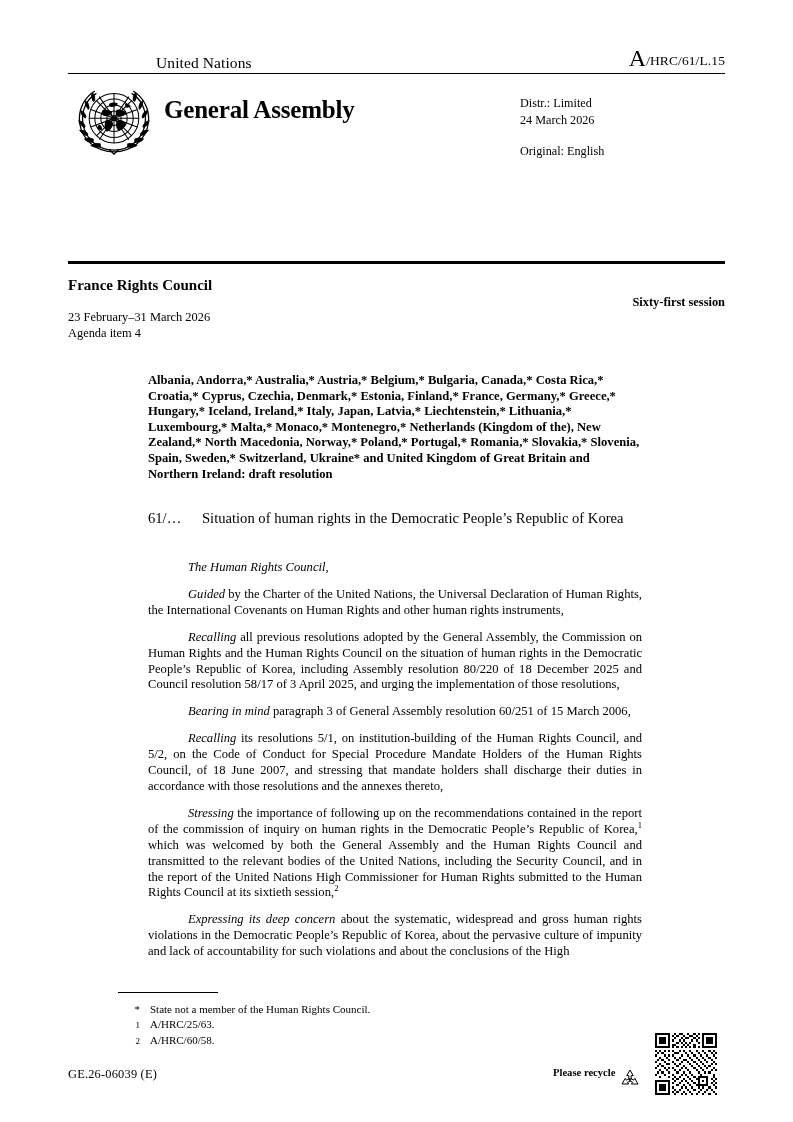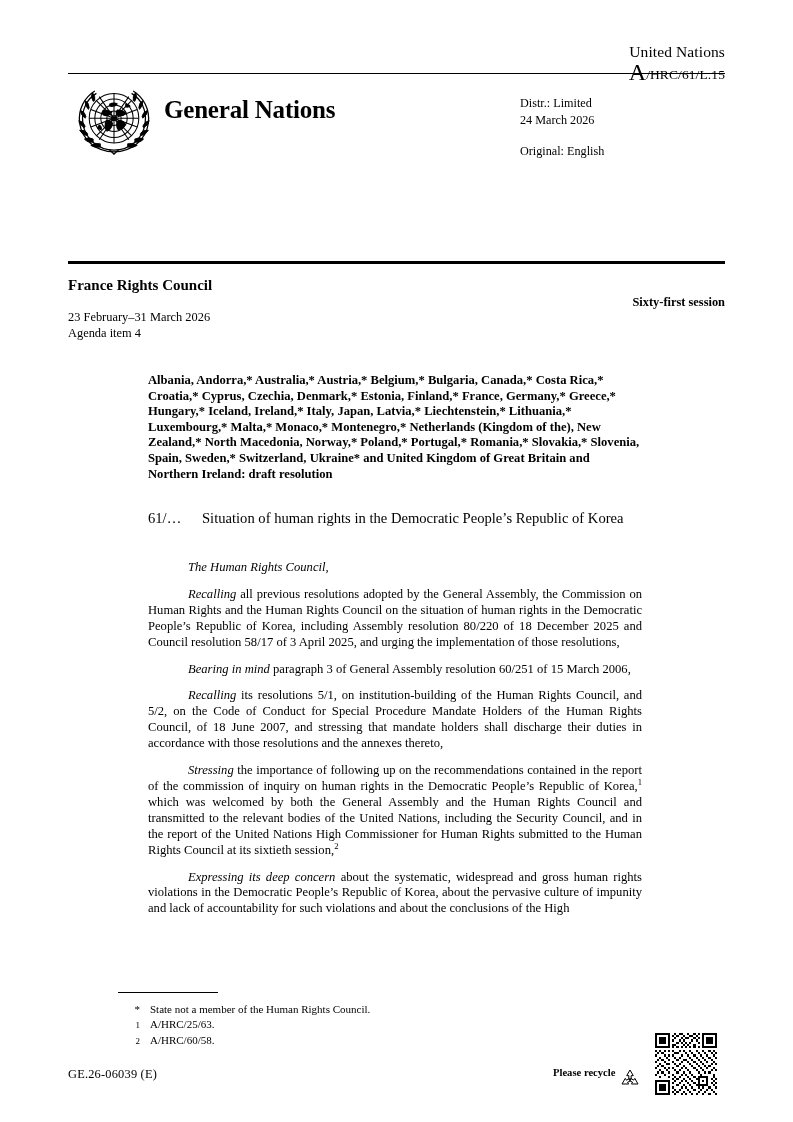--- a/index.html
+++ b/index.html
@@ -28,21 +28,20 @@
     position: absolute;
     left: 68px;
     top: 44px;
     width: 657px;
   }
   .masthead-top {
     display: flex;
     align-items: flex-end;
     justify-content: space-between;
     height: 26px;
-    flex-direction: column;
   }
   .org-name {
     font-size: 15.5px;
     line-height: 1;
     padding-left: 88px;
     letter-spacing: 0.1px;
   }
   .doc-symbol {
     font-size: 13.5px;
     line-height: 1;
@@ -304,21 +303,21 @@
             <path d="M36 34 q8 -2 12 3 q-4 6 -11 4 q-4 -3 -1 -7z"></path>
             <path d="M54 33 q9 0 12 5 q-5 5 -12 3 q-4 -4 0 -8z"></path>
             <path d="M40 46 q7 -1 9 5 q-2 8 -8 10 q-5 -7 -1 -15z"></path>
             <path d="M55 46 q8 0 10 6 q-4 7 -10 7 q-5 -6 0 -13z"></path>
             <path d="M31 52 q4 1 4 6 q-4 2 -6 -2z"></path>
             <path d="M64 26 q5 -1 7 3 q-4 3 -7 1z"></path>
           </g>
         </svg>
       </div>
 
-      <div class="body-title">General Nations</div>
+      <div class="body-title">General Assembly</div>
 
       <div class="distr-block">
         <div>Distr.: Limited</div>
         <div>24 March 2026</div>
         <div class="gap"></div>
         <div>Original: English</div>
       </div>
     </div>
   </div>
 
@@ -334,20 +333,21 @@
   <div class="sponsors">Albania, Andorra,* Australia,* Austria,* Belgium,* Bulgaria, Canada,* Costa Rica,* Croatia,* Cyprus, Czechia, Denmark,* Estonia, Finland,* France, Germany,* Greece,* Hungary,* Iceland, Ireland,* Italy, Japan, Latvia,* Liechtenstein,* Lithuania,* Luxembourg,* Malta,* Monaco,* Montenegro,* Netherlands (Kingdom of the), New Zealand,* North Macedonia, Norway,* Poland,* Portugal,* Romania,* Slovakia,* Slovenia, Spain, Sweden,* Switzerland, Ukraine* and United Kingdom of Great Britain and Northern Ireland: draft resolution</div>
 
   <div class="res-heading">
     <div class="res-num">61/…</div>
     <div class="res-title">Situation of human rights in the Democratic People’s Republic of Korea</div>
   </div>
 
   <div class="content">
     <p><i>The Human Rights Council,</i></p>
 
+    <p><i>Guided</i><span> by the Charter of the United Nations, the Universal Declaration of Human Rights, the International Covenants on Human Rights and other human rights instruments,</span></p>
 
     <p><i>Recalling</i><span> all previous resolutions adopted by the General Assembly, the Commission on Human Rights and the Human Rights Council on the situation of human rights in the Democratic People’s Republic of Korea, including Assembly resolution 80/220 of 18 December 2025 and Council resolution 58/17 of 3 April 2025, and urging the implementation of those resolutions,</span></p>
 
     <p><i>Bearing in mind</i><span> paragraph 3 of General Assembly resolution 60/251 of 15 March 2006,</span></p>
 
     <p><i>Recalling</i><span> its resolutions 5/1, on institution-building of the Human Rights Council, and 5/2, on the Code of Conduct for Special Procedure Mandate Holders of the Human Rights Council, of 18 June 2007, and stressing that mandate holders shall discharge their duties in accordance with those resolutions and the annexes thereto,</span></p>
 
     <p><i>Stressing</i><span> the importance of following up on the recommendations contained in the report of the commission of inquiry on human rights in the Democratic People’s Republic of Korea,</span><sup>1</sup><span> which was welcomed by both the General Assembly and the Human Rights Council and transmitted to the relevant bodies of the United Nations, including the Security Council, and in the report of the United Nations High Commissioner for Human Rights submitted to the Human Rights Council at its sixtieth session,</span><sup>2</sup></p>
 
     <p><i>Expressing its deep concern</i><span> about the systematic, widespread and gross human rights violations in the Democratic People’s Republic of Korea, about the pervasive culture of impunity and lack of accountability for such violations and about the conclusions of the High</span></p>

